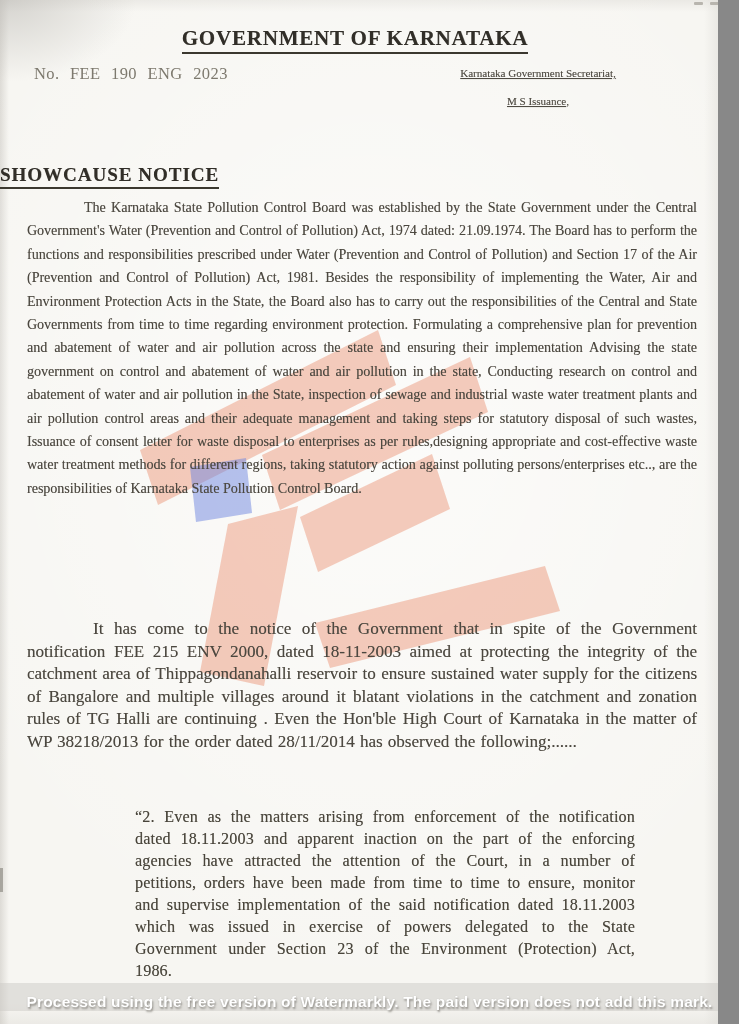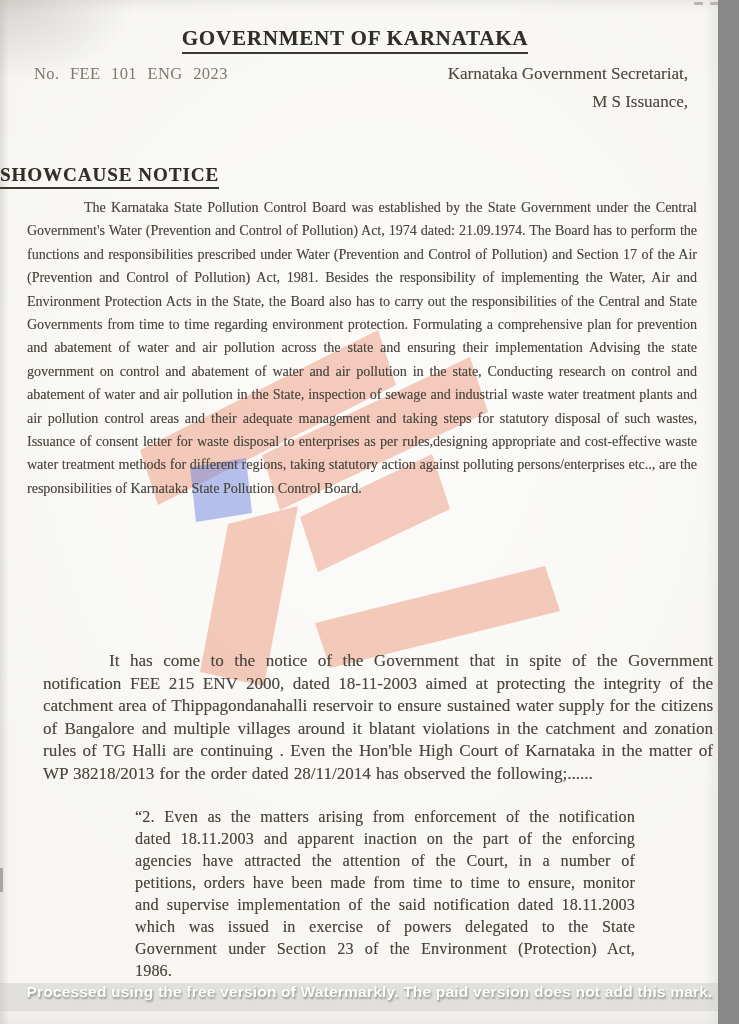--- a/index.html
+++ b/index.html
@@ -41,56 +41,57 @@
   .underlined { border-bottom: 2px solid #3b382f; padding-bottom: 2px; }
 
   .ref {
     position: absolute; left: 34px; top: 64px;
     font-size: 16.5px; color: #7d796e;
     word-spacing: 6px; letter-spacing: 0.4px;
   }
 
   .addr {
     position: absolute; left: 388px; top: 60px; width: 300px;
-    text-align: right;
-    font-size: 17px; line-height: 27.5px; color: #4e4a42;
+    text-align: center;
+    font-size: 11px; line-height: 27.5px; color: #4e4a42;
     text-shadow: 0.2px 0.2px 0.3px rgba(78,74,66,0.4);
+    text-decoration: underline;
   }
 
   .notice-heading {
     position: absolute; left: 0; top: 164px; width: 684px;
     margin: 0; 
     font-size: 19px; font-weight: 700; letter-spacing: 1px;
     color: #312e28;
     text-shadow: 0.3px 0.3px 0.4px rgba(49,46,40,0.45);
   }
 
   
   .para {
     position: absolute; margin: 0;
     text-align: justify;
     color: #4b473f;
     text-shadow: 0.25px 0.25px 0.35px rgba(75,71,63,0.45);
   }
   .p1 { left: 27px; top: 196px; width: 670px; font-size: 14px; line-height: 23.4px; text-indent: 57px; }
-  .p2 { left: 27px; top: 650px; width: 670px; font-size: 17px; line-height: 22.6px; text-indent: 66px; word-spacing: 1px; margin-left: 16px; }
+  .p2 { left: 27px; top: 618px; width: 670px; font-size: 17px; line-height: 22.6px; text-indent: 66px; word-spacing: 1px; }
   .quote {
     position: absolute; left: 135px; top: 806px; width: 500px;
     margin: 0; text-align: justify;
     font-size: 16px; line-height: 22px;
     word-spacing: 2.5px; letter-spacing: 0.2px;
     color: #48443a;
     text-shadow: 0.25px 0.25px 0.35px rgba(72,68,58,0.45);
   }
 
   
   .banner {
     position: absolute; left: 0; top: 983px; width: 739px; height: 28px;
     background: rgba(203,202,198,0.5);
-    display: flex; align-items: flex-start; justify-content: center;
+    display: flex; align-items: flex-end; justify-content: center;
     font-family: "Liberation Sans", "DejaVu Sans", sans-serif;
     font-size: 15.5px; font-weight: 700; letter-spacing: 0.2px;
     color: #ffffff;
     text-shadow: 1px 1.5px 2px rgba(110,108,102,0.65), 0 0 1px rgba(140,138,132,0.45);
   }
 
   
   .art-vline  { position: absolute; left: 733px; top: 627px; width: 2px; height: 251px; background: #413f3a; }
   .art-blob   { position: absolute; left: 731px; top: 628px; width: 4px; height: 36px; background: #35332e; border-radius: 2px; }
   .art-foot   { position: absolute; left: 727px; top: 873px; width: 8px; height: 3px; background: #56534d; }
@@ -108,21 +109,21 @@
     <polygon class="wm-salmon" points="140,450 378,330 396,385 158,505"></polygon>
     <polygon class="wm-salmon" points="262,455 470,357 488,412 280,510"></polygon>
     <polygon class="wm-blue" points="190,467 246,458 252,513 196,522"></polygon>
     <polygon class="wm-salmon" points="300,517 432,454 450,509 318,572"></polygon>
     <polygon class="wm-salmon" points="228,524 298,506 264,686 200,672"></polygon>
     <polygon class="wm-salmon" points="315,623 545,566 560,611 330,668"></polygon>
   </svg>
 
   <h1 class="title"><span class="underlined">GOVERNMENT OF KARNATAKA</span></h1>
 
-  <div class="ref">No. FEE 101 ENG 2023</div>
+  <div class="ref">No. FEE 190 ENG 2023</div>
 
   <div class="addr">
     <div>Karnataka Government Secretariat,</div>
     <div>M S Issuance,</div>
   </div>
 
   <h2 class="notice-heading"><span class="underlined">SHOWCAUSE NOTICE</span></h2>
 
   <p class="para p1">The Karnataka State Pollution Control Board was established by the State Government under the Central Government's Water (Prevention and Control of Pollution) Act, 1974 dated: 21.09.1974. The Board has to perform the functions and responsibilities prescribed under Water (Prevention and Control of Pollution) and Section 17 of the Air (Prevention and Control of Pollution) Act, 1981. Besides the responsibility of implementing the Water, Air and Environment Protection Acts in the State, the Board also has to carry out the responsibilities of the Central and State Governments from time to time regarding environment protection. Formulating a comprehensive plan for prevention and abatement of water and air pollution across the state and ensuring their implementation Advising the state government on control and abatement of water and air pollution in the state, Conducting research on control and abatement of water and air pollution in the State, inspection of sewage and industrial waste water treatment plants and air pollution control areas and their adequate management and taking steps for statutory disposal of such wastes, Issuance of consent letter for waste disposal to enterprises as per rules,designing appropriate and cost-effective waste water treatment methods for different regions, taking statutory action against polluting persons/enterprises etc.., are the responsibilities of Karnataka State Pollution Control Board.</p>
 

